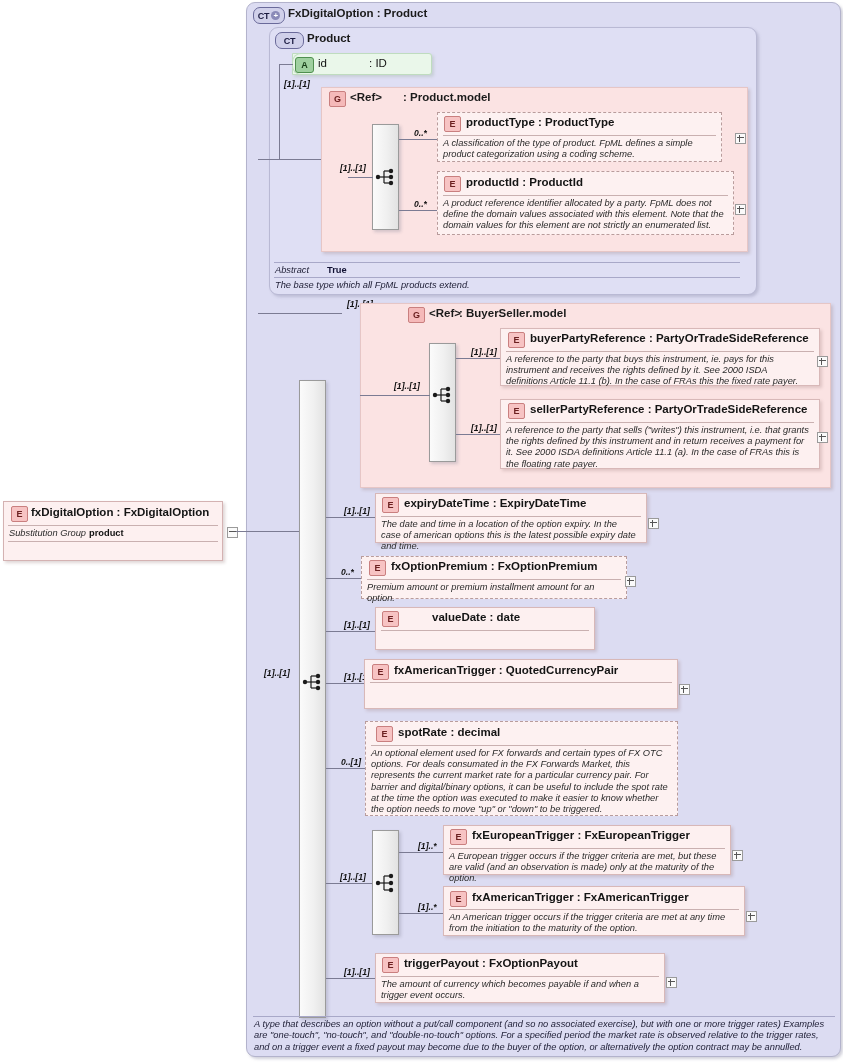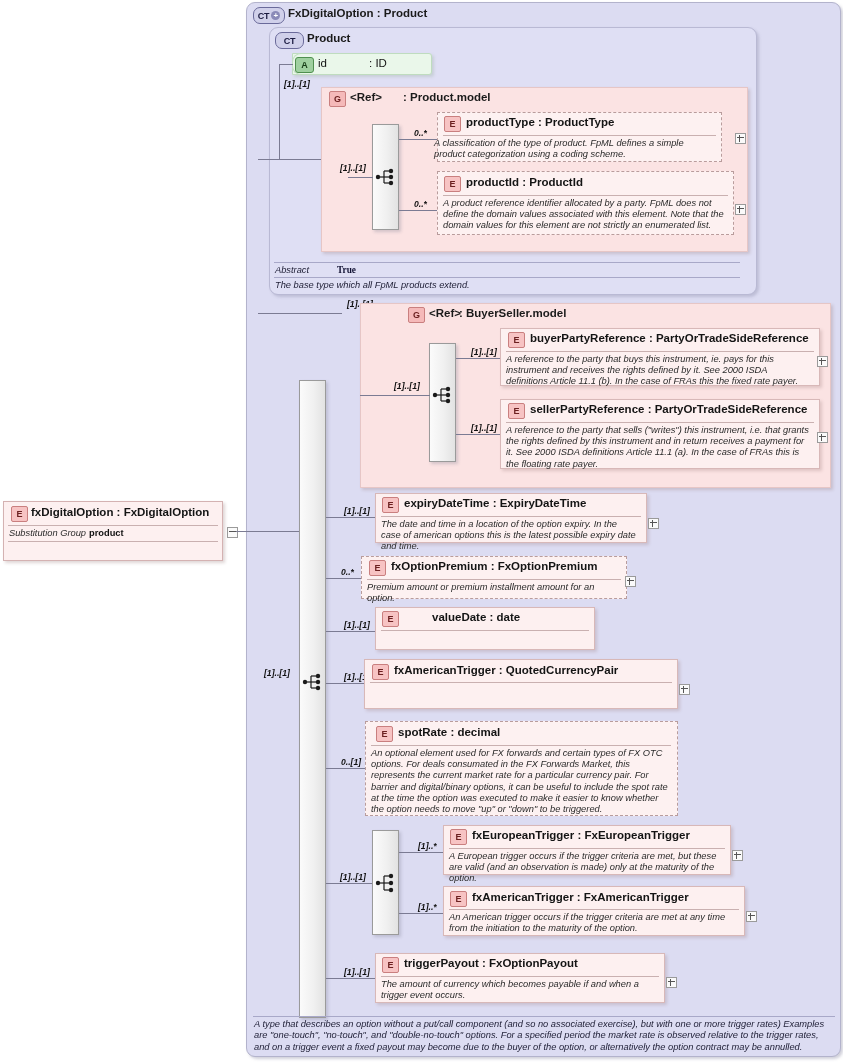--- a/index.html
+++ b/index.html
@@ -326,37 +326,37 @@
   <div class="card" style="left:340px; top:163px;">[1]..[1]</div>
 
   <div class="ln-h" style="left:399px; top:139px; width:38px;"></div>
   <div class="card" style="left:414px; top:128px;">0..*</div>
   <div class="abs el-box opt" style="left:437px; top:112px; width:285px; height:50px;"></div>
   <div class="badge badge-e" style="left:444px; top:116px;">
     <span>E</span>
   </div>
   <div class="el-name" style="left:466px; top:116px;">productType : ProductType</div>
   <div class="el-rule" style="left:443px; top:135px; width:273px;"></div>
-  <div class="el-doc" style="left:434px; top:138px; width:278px;">A classification of the type of product. FpML defines a simple product categorization using a coding scheme.</div>
+  <div class="el-doc" style="left:443px; top:138px; width:278px;">A classification of the type of product. FpML defines a simple product categorization using a coding scheme.</div>
   <div class="toggle plus" style="left:735px; top:133px;"></div>
 
   <div class="ln-h" style="left:399px; top:210px; width:38px;"></div>
   <div class="card" style="left:414px; top:199px;">0..*</div>
   <div class="abs el-box opt" style="left:437px; top:171px; width:297px; height:64px;"></div>
   <div class="badge badge-e" style="left:444px; top:176px;">
     <span>E</span>
   </div>
   <div class="el-name" style="left:466px; top:176px;">productId : ProductId</div>
   <div class="el-rule" style="left:443px; top:195px; width:285px;"></div>
   <div class="el-doc" style="left:443px; top:198px; width:290px;">A product reference identifier allocated by a party. FpML does not define the domain values associated with this element. Note that the domain values for this element are not strictly an enumerated list.</div>
   <div class="toggle plus" style="left:735px; top:204px;"></div>
 
   <div class="meta-rule" style="left:274px; top:262px; width:466px;"></div>
   <div class="meta-label" style="left:275px; top:265px;">Abstract</div>
-  <div class="meta-value" style="left:337px; top:265px;font-family:Liberation Serif, serif;">True</div>
+  <div class="meta-value" style="left:327px; top:265px;">True</div>
   <div class="meta-rule" style="left:274px; top:277px; width:466px;"></div>
   <div class="meta-doc" style="left:275px; top:280px; width:460px;">The base type which all FpML products extend.</div>
 
   <div class="ln-h" style="left:258px; top:313px; width:84px;"></div>
   <div class="card" style="left:347px; top:299px;">[1]..[1]</div>
 
   <div class="abs grp-block" style="left:360px; top:303px; width:471px; height:185px;"></div>
   <div class="badge badge-g" style="left:408px; top:307px;">
     <span>G</span>
   </div>

